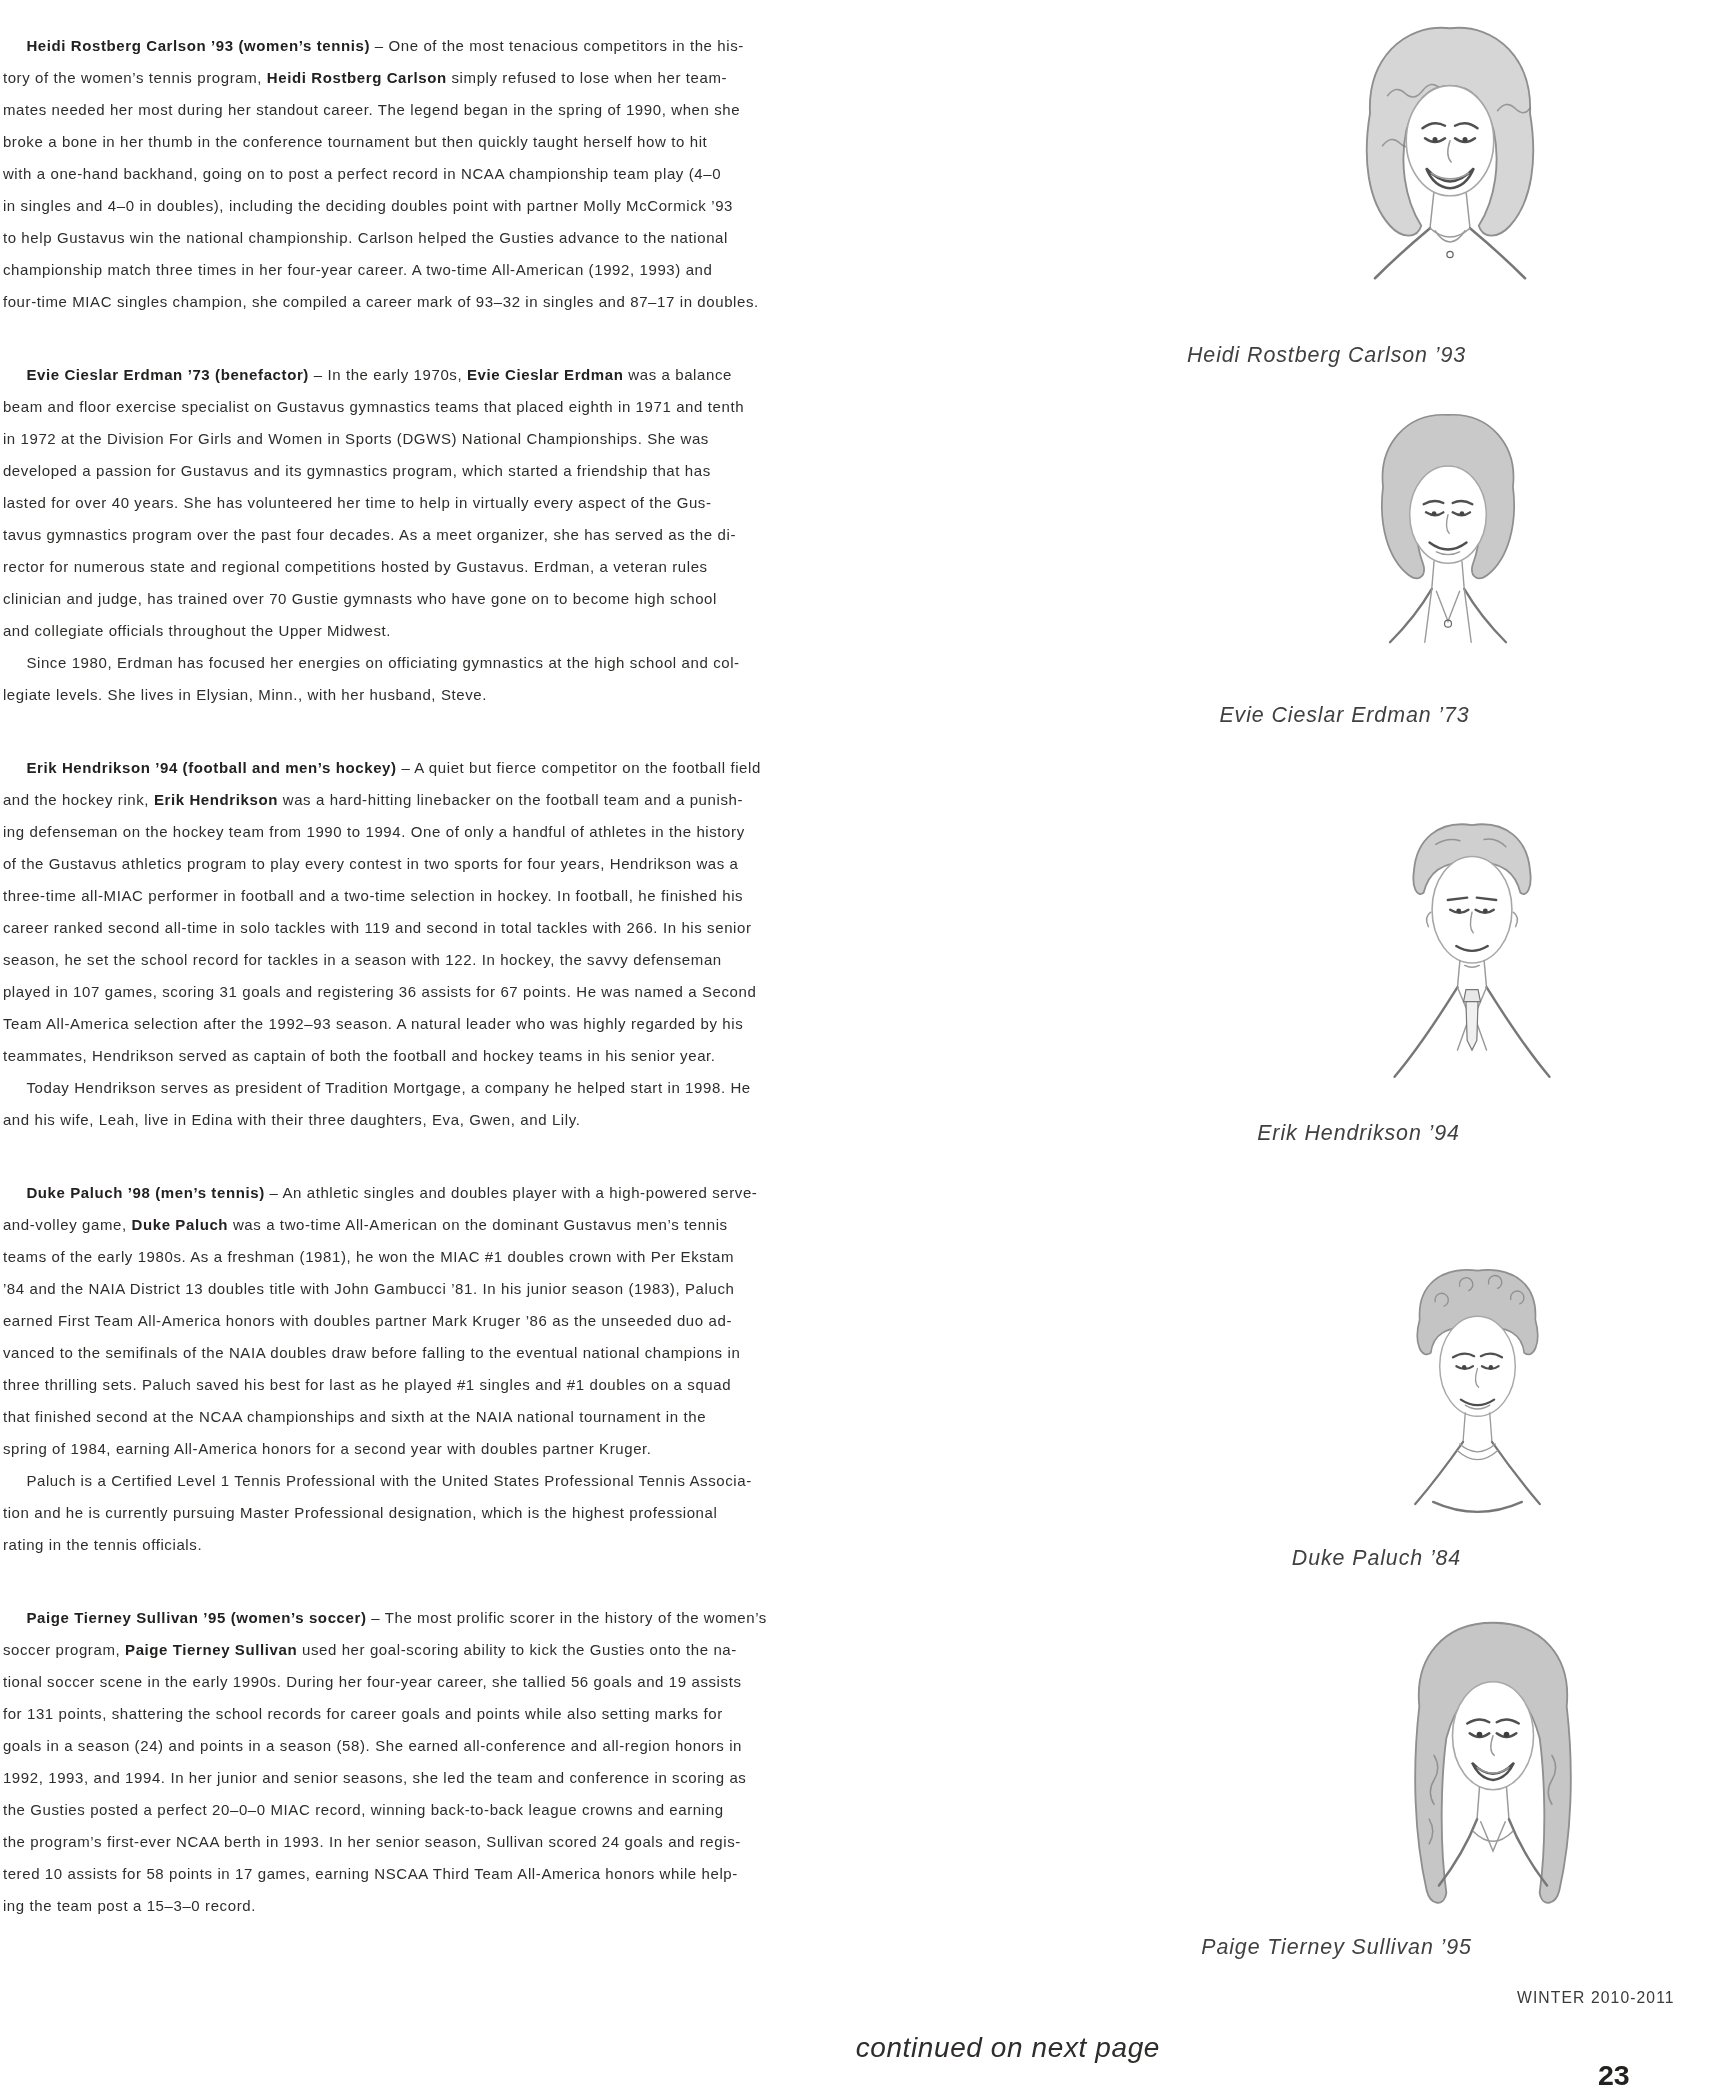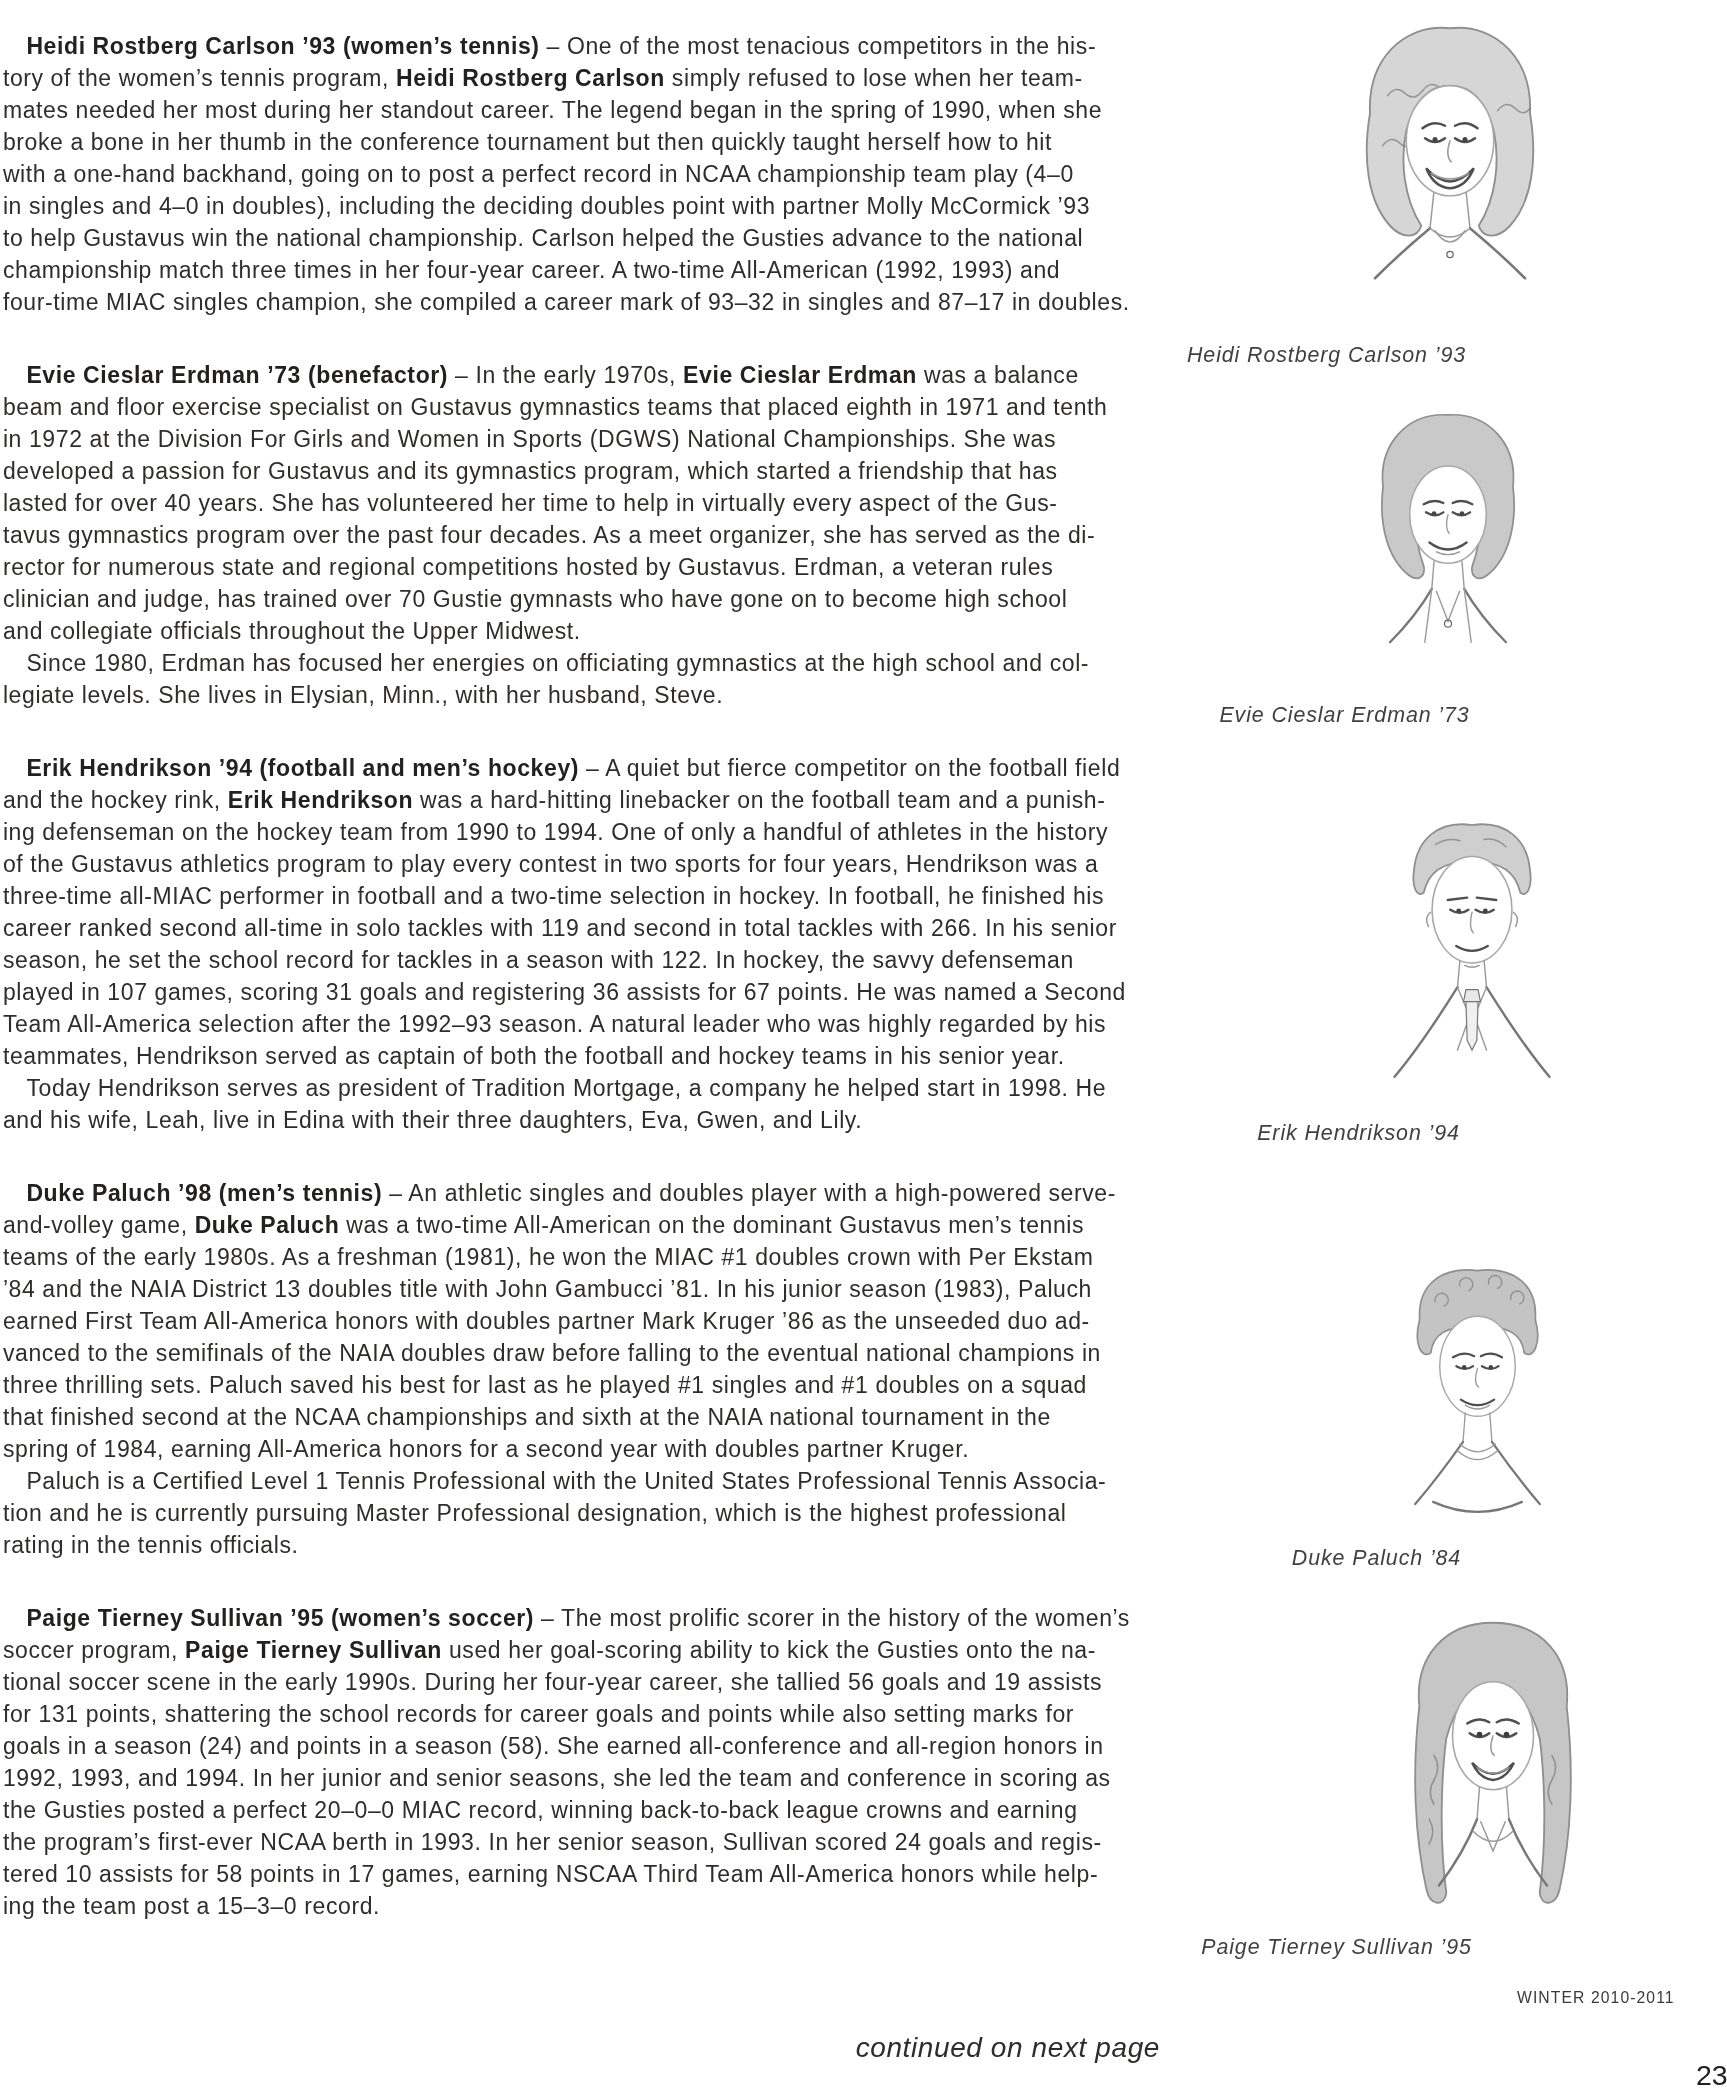--- a/index.html
+++ b/index.html
@@ -16,21 +16,21 @@
     position:absolute;
     left:2.9px;
     top:30px;
     width:1148px;
   }
   .article{margin:0 0 41px 0;}
   .para{margin:0;}
   .line{
     height:32px;
     line-height:32px;
-    font-size:23px;
+    font-size:15px;
     letter-spacing:0.6px;
     white-space:nowrap;
   }
   .line.indent{padding-left:23.5px;}
   .b{font-weight:700;color:#232120;}
   .continued{
     position:absolute;
     left:0;
     top:2032px;
     width:1112px;
@@ -56,24 +56,24 @@
   .issue{
     position:absolute;
     left:1517px;
     top:1989px;
     font-size:15.7px;
     letter-spacing:1.1px;
     color:#3c3a38;
   }
   .pagenum{
     position:absolute;
-    left:1696px;
+    left:1598px;
     top:2059px;
     font-size:28.5px;
-    font-weight:400;
+    font-weight:700;
     color:#232120;
   }
   .sk .hair{stroke:#8f8f8f;stroke-width:1.5;}
   .sk .face{fill:#ffffff;stroke:#a8a8a8;stroke-width:1.3;}
   .sk .feat{fill:none;stroke:#4f4f4f;stroke-width:2;stroke-linecap:round;}
   .sk .soft{fill:none;stroke:#9a9a9a;stroke-width:1.2;stroke-linecap:round;}
   .sk .body{fill:none;stroke:#777777;stroke-width:2;stroke-linecap:round;}
   .sk .scri{fill:none;stroke:#7a7a7a;stroke-width:1.2;opacity:.7;stroke-linecap:round;}
 </style>
 </head>

